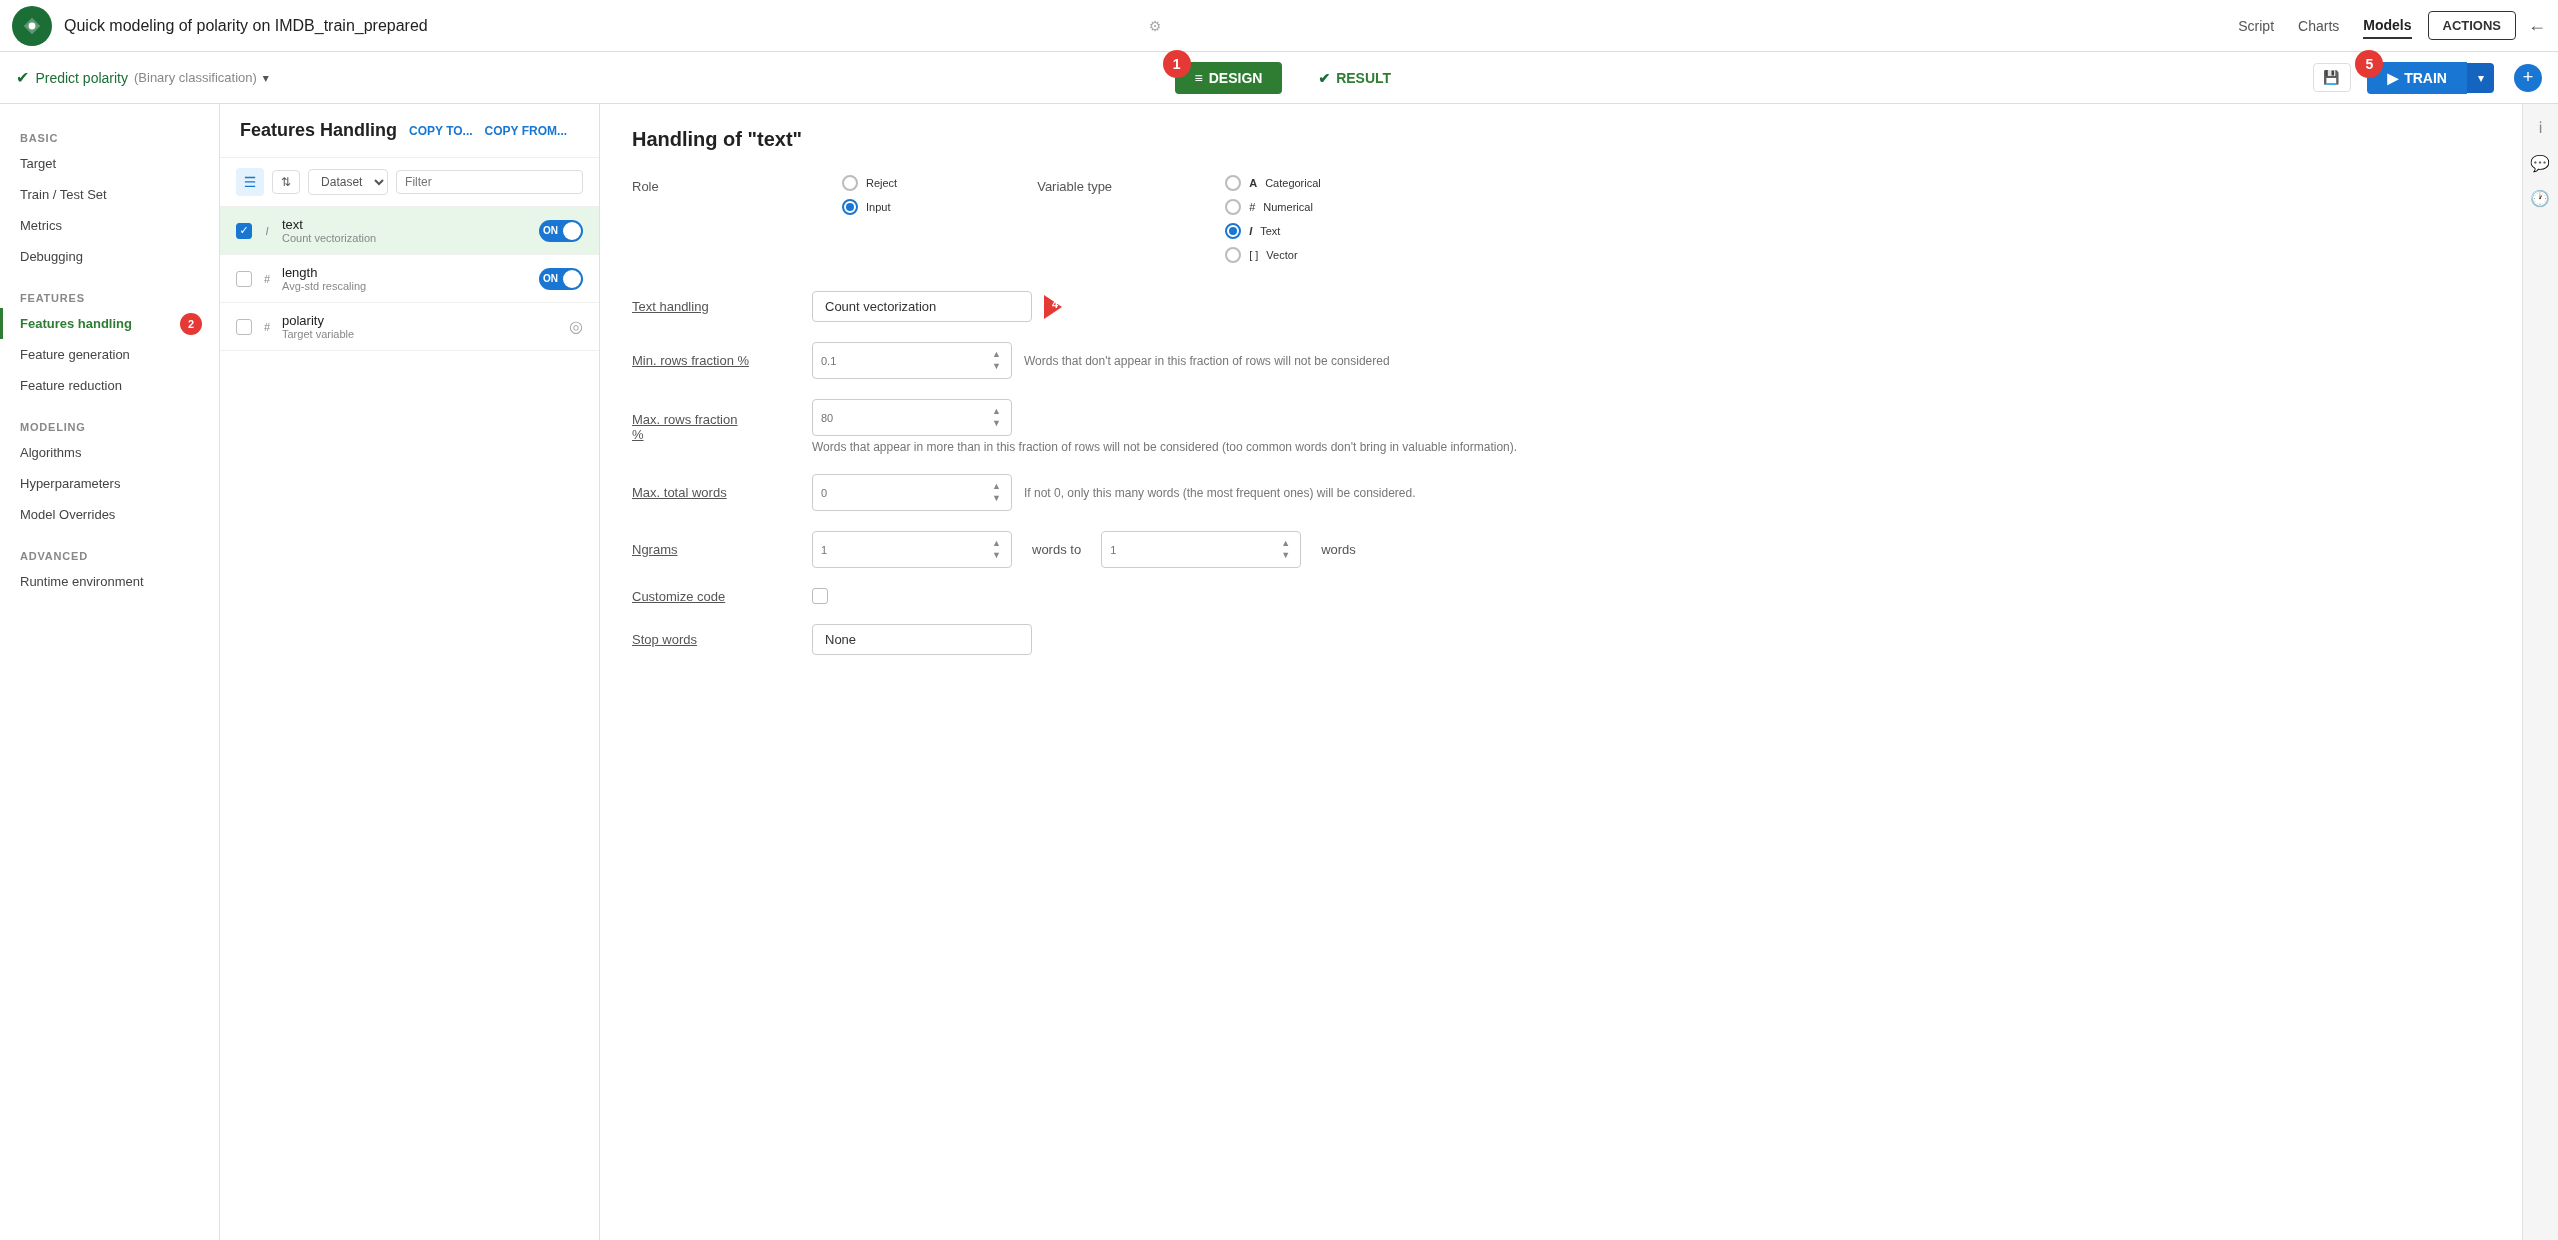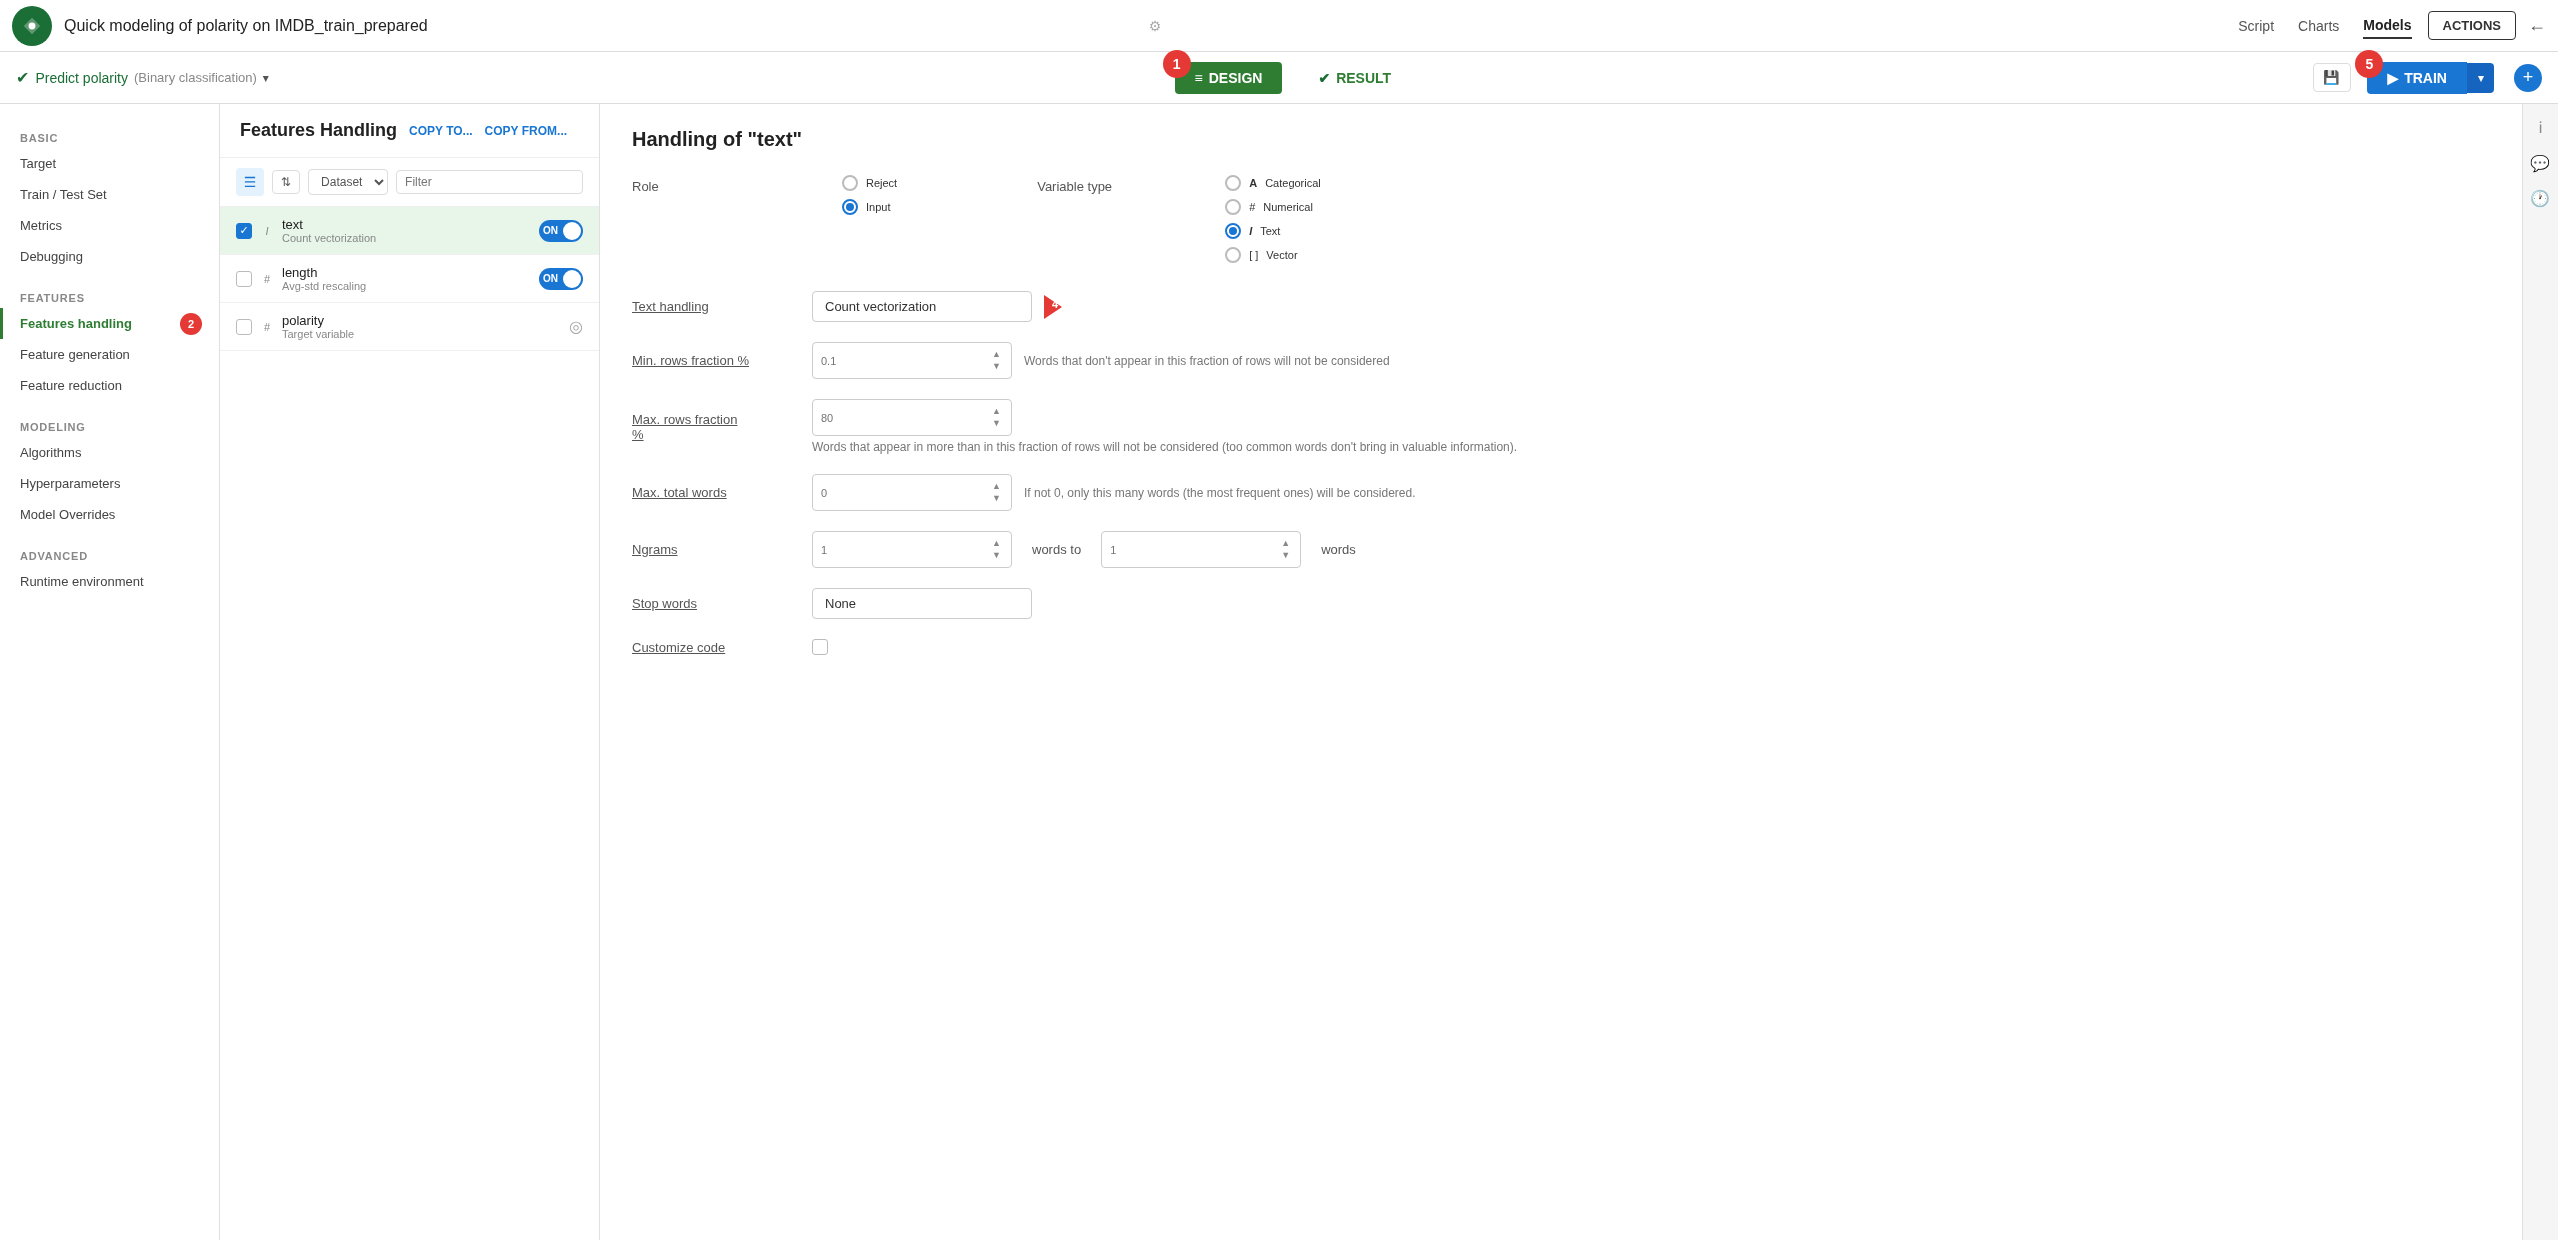--- a/index.html
+++ b/index.html
@@ -386,38 +386,38 @@
           <div class="spinner">
             <button class="spinner-btn">▲</button>
             <button class="spinner-btn">▼</button>
           </div>
         </div>
         <span style="margin-left:8px; color:#555;">words</span>
       </div>
     </div>
 
     <div class="field-row">
+      <span class="field-label">Customize code</span>
+      <div class="field-control">
+        <div class="checkbox-item"></div>
+      </div>
+    </div>
+
+    <div class="field-row">
       <span class="field-label">Stop words</span>
       <div class="field-control">
         <div class="select-box" style="min-width:220px;">
           <select>
             <option>None</option>
             <option>English</option>
             <option>Custom</option>
           </select>
         </div>
       </div>
     </div>
-
-    <div class="field-row">
-      <span class="field-label">Customize code</span>
-      <div class="field-control">
-        <div class="checkbox-item"></div>
-      </div>
-    </div>
   </div>
 
   <div class="right-sidebar">
     <span class="right-icon">ℹ</span>
     <span class="right-icon">💬</span>
     <span class="right-icon">🕐</span>
   </div>
 
 </div>
 

